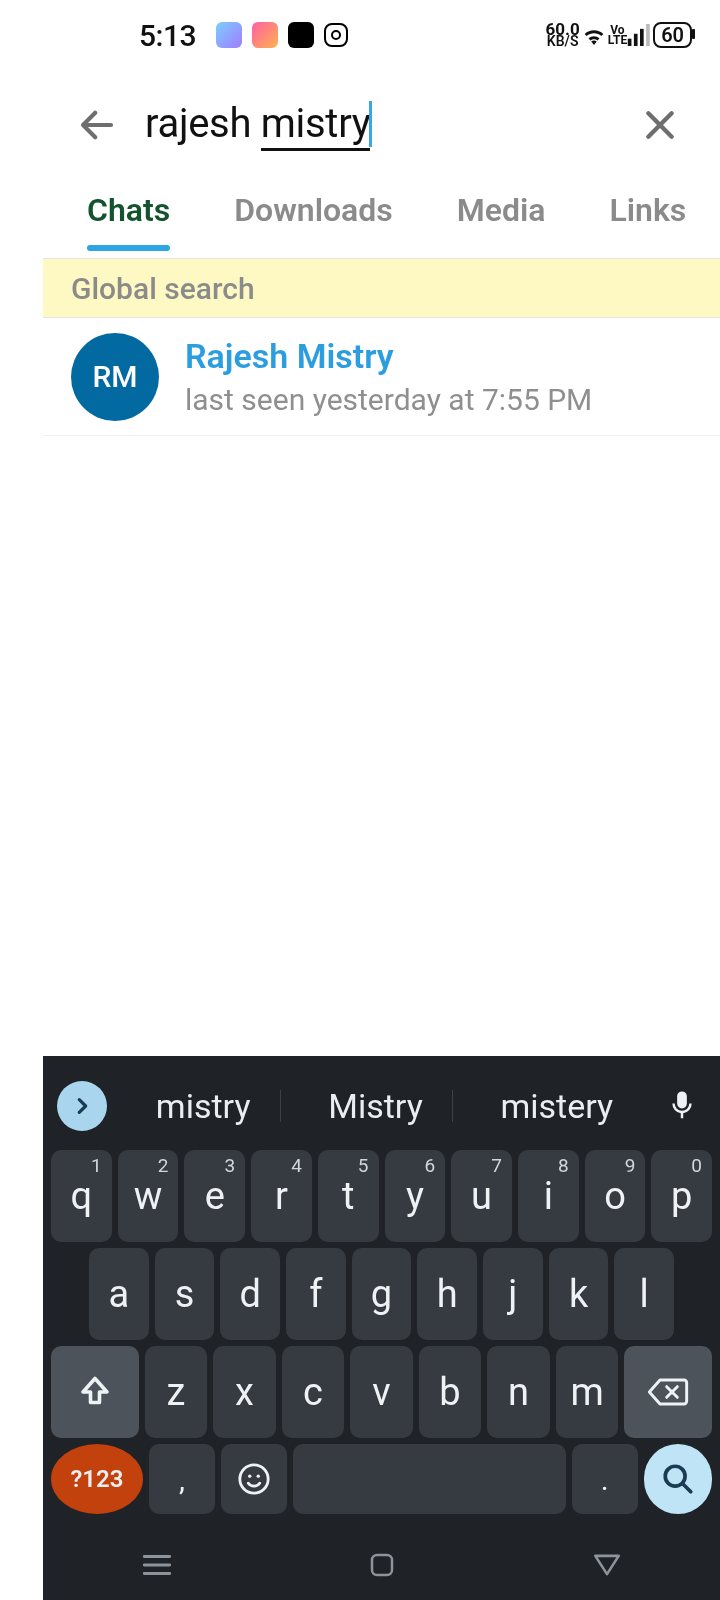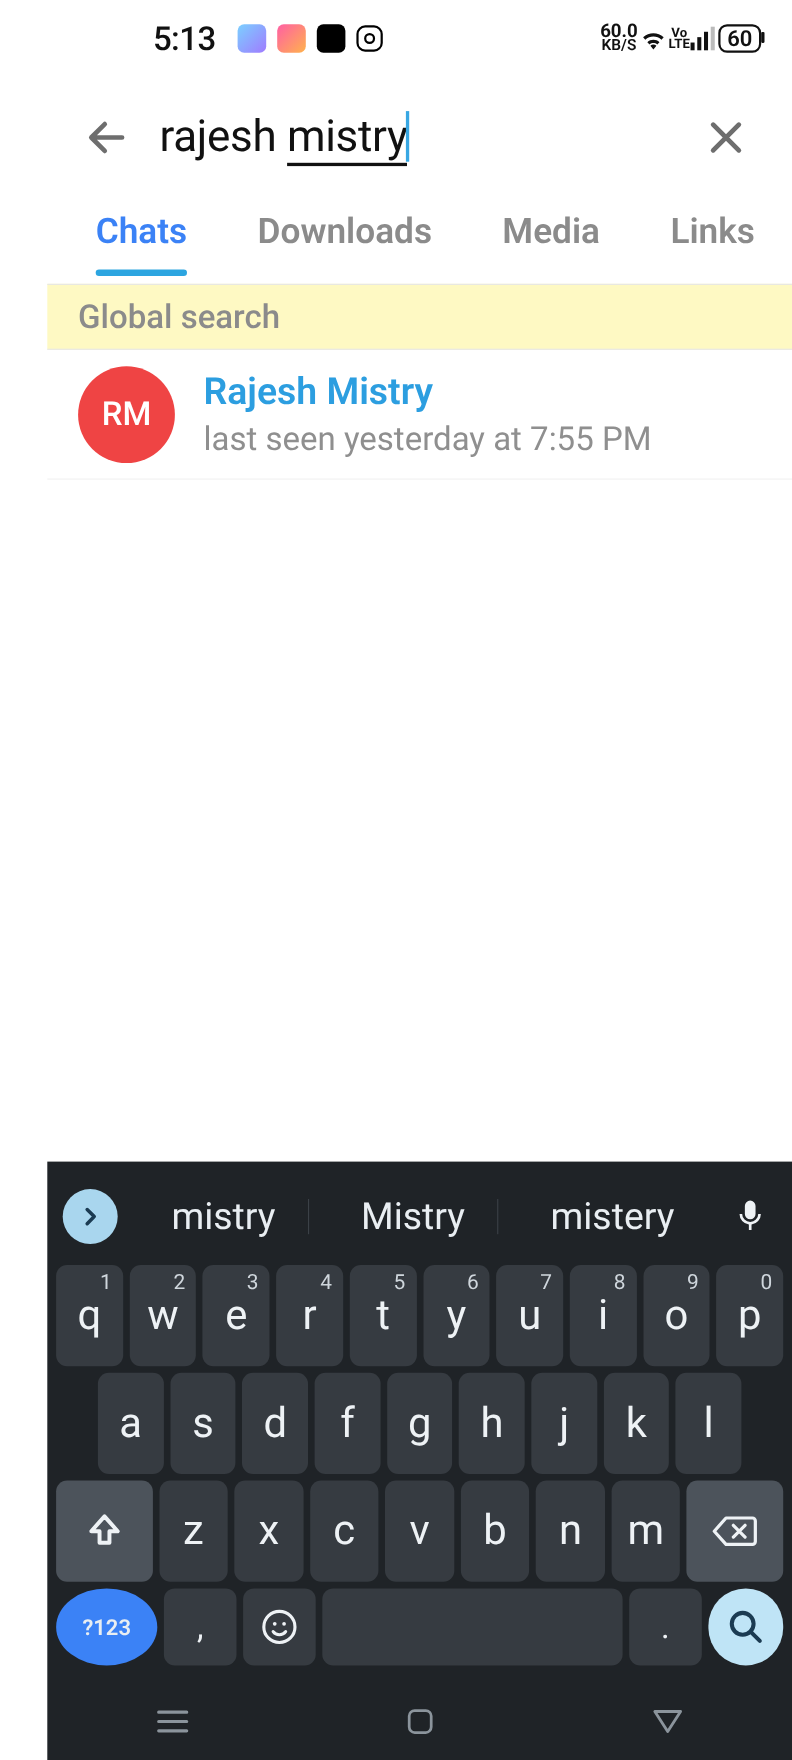--- a/index.html
+++ b/index.html
@@ -24,47 +24,47 @@
   .search-header { height:110px; display:flex; align-items:center; padding:0 30px 0 24px; }
   .icon-btn { width:60px; height:60px; display:flex; align-items:center; justify-content:center; color:#757575; }
   .search-input-wrap { flex:1; margin-left:18px; position:relative; }
   .search-text { font-size:40px; color:#111; font-weight:400; letter-spacing:-0.3px; }
   .search-text .uline { border-bottom:3px solid #111; padding-bottom:1px; }
   .caret { display:inline-block; width:3px; height:46px; background:#38a7e3; vertical-align:middle; margin-left:-1px; transform:translateY(-3px); }
   .clear-btn { margin-left:auto; }
   
   .tabs { display:flex; padding:0 0 0 44px; height:78px; align-items:center; gap:64px; font-size:32px; color:#8b8b8b; font-weight:600; white-space:nowrap; }
   .tab { position:relative; padding:0 0 18px; }
-  .tab.active { color:#3b82f6; }
+  .tab.active { color:#14532d; }
   .tab.active::after { content:""; position:absolute; left:0; right:0; bottom:-4px; height:6px; background:#2ca5e0; border-radius:3px; }
   
   .section-head { height:60px; border-top:1px solid #e6e6e6; border-bottom:1px solid #e6e6e6; background:#fef9c3; display:flex; align-items:center; padding:0 28px; color:#8b8b8b; font-size:30px; font-weight:500; }
   
   .result-row { height:118px; display:flex; align-items:center; padding:0 28px; border-bottom:1px solid #f1f1f1; }
-  .avatar { width:88px; height:88px; border-radius:50%; background:#ef4444; color:#fff; display:flex; align-items:center; justify-content:center; font-size:30px; font-weight:500; flex:0 0 auto; }
+  .avatar { width:88px; height:88px; border-radius:50%; background:#0369a1; color:#fff; display:flex; align-items:center; justify-content:center; font-size:30px; font-weight:500; flex:0 0 auto; }
   .result-text { margin-left:26px; display:flex; flex-direction:column; gap:6px; }
   .result-name { color:#2c9ee0; font-size:34px; font-weight:600; }
   .result-status { color:#8f8f8f; font-size:30px; }
   
   .content-gap { flex:1; }
   .screen { display:flex; flex-direction:column; height:1600px;padding-left:43px; }
   
   .keyboard { background:#1f2327; color:#e9eef2; padding:14px 8px 10px; }
   .kb-top { display:flex; align-items:center; height:72px; margin-bottom:8px; }
   .kb-expand { width:50px; height:50px; background:#a9d6ee; border-radius:50%; display:flex; align-items:center; justify-content:center; margin:0 10px 0 6px; color:#1b3b52; }
   .sugg { flex:1; display:flex; justify-content:space-around; }
   .sugg span{ font-size:34px; color:#e9eef2; padding:2px 14px; position:relative;}
   .sugg span:not(:last-child)::after{content:"";position:absolute;right:-16px;top:6px;bottom:6px;width:1px;background:#3b4147;}
   .mic { width:44px; margin:0 8px; display:flex; align-items:center; justify-content:center;}
   .kb-row { display:flex; gap:6px; margin:6px 0; }
   .key { background:#363b41; border-radius:10px; height:92px; display:flex; align-items:center; justify-content:center; font-size:38px; color:#eef2f5; position:relative; flex:1; }
   .key .sup { position:absolute; right:10px; top:4px; font-size:19px; color:#cfd6dc; }
   .row2 { padding:0 38px; }
   .shift, .bks { background:#4c535b; flex:1.4; }
-  .num-key { background:#3b82f6; border-radius:50%; width:92px; height:70px; display:flex; align-items:center; justify-content:center; font-size:20px; font-weight:600;}
+  .num-key { background:#c2410c; border-radius:50%; width:92px; height:70px; display:flex; align-items:center; justify-content:center; font-size:24px; font-weight:600;}
   .space { flex:5.2; }
   .enter { background:#bfe4f6; color:#1b3b52; border-radius:46px; flex:1.3; }
   .kb-row.bottom { align-items:center; }
   .kb-row.bottom .key.small { flex:0 0 66px; height:70px; font-size:30px; }
   .kb-row.bottom .key { height:70px;}
   .kb-row.bottom .num-key{flex:0 0 92px;}
   
   .navbar { height:70px; background:#1f2327; display:flex; align-items:center; justify-content:space-around; color:#8b949c; }
   svg { display:block; }
 </style>

